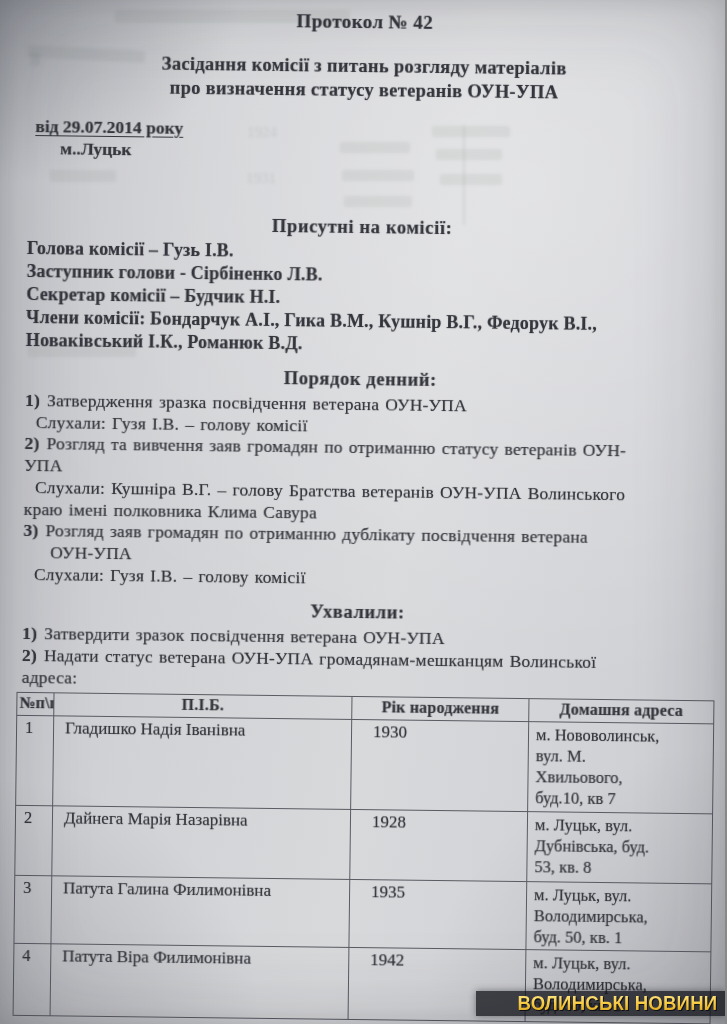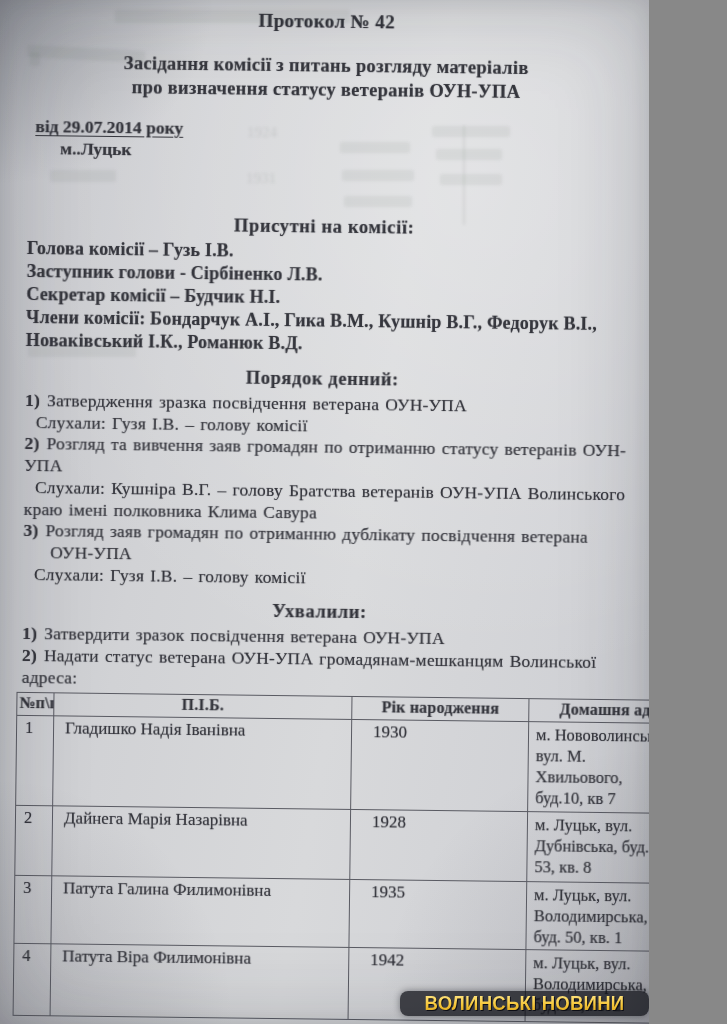--- a/index.html
+++ b/index.html
@@ -1,17 +1,17 @@
 <!DOCTYPE html>
 <html><head>
 <meta charset="utf-8">
 <style>
   html,body{margin:0;padding:0;background:#888;}
   .photo{
-    position:relative;width:649px;height:1024px;overflow:hidden;
+    position:relative;width:725px;height:1024px;overflow:hidden;
     font-family:"Liberation Serif","DejaVu Serif",serif;
     background:
       radial-gradient(140% 90% at 72% 18%, rgba(255,255,255,0.30), rgba(255,255,255,0) 55%),
       radial-gradient(55% 30% at 0% 0%, rgba(45,50,60,0.30), rgba(45,50,60,0) 60%),
       radial-gradient(70% 45% at 100% 100%, rgba(40,40,52,0.16), rgba(40,40,52,0) 60%),
       radial-gradient(60% 40% at 0% 100%, rgba(40,40,52,0.18), rgba(40,40,52,0) 60%),
       linear-gradient(100deg,#c2c3c8 0%,#d1d2d5 28%,#d8d9db 55%,#d0d1d5 85%,#c8c9cd 100%);
   }
   .vignette{position:absolute;inset:0;pointer-events:none;z-index:6;
     box-shadow:inset 0 0 90px rgba(28,30,40,0.22), inset 0 0 20px rgba(28,30,40,0.10);}
@@ -49,21 +49,21 @@
   th{font-size:16px;font-weight:bold;letter-spacing:0.2px;height:21px;padding:1px 2px 0 2px;}
   td{font-size:17px;padding:2px 4px 2px 11px;}
   td.cnum{padding-left:8px;font-size:16.5px;}
   td.cyear{padding-left:21px;}
   td.caddr{font-size:16.5px;line-height:21px;padding-left:7px;}
   .addr-inner{display:block;width:133px;}
   tr.r1{height:90px;} tr.r2{height:70px;} tr.r3{height:66px;} tr.r4{height:72px;}
   
   .watermark{position:absolute;right:0;top:991px;width:249px;height:25px;z-index:9;
     background:rgba(14,15,22,0.74);box-shadow:0 0 7px rgba(14,15,22,0.45);
-    display:flex;align-items:center;justify-content:center;border-radius:8px;}
+    display:flex;align-items:center;justify-content:flex-end;}
   .watermark span{
     font-family:"Liberation Sans","DejaVu Sans",sans-serif;font-weight:bold;font-size:20px;
     letter-spacing:0.2px;transform:scaleX(0.93);white-space:nowrap;
     background:linear-gradient(#ffeb96,#f6c73a 55%,#cf9a16);
     -webkit-background-clip:text;background-clip:text;color:transparent;
     filter:drop-shadow(1.4px 1.4px 0 #0d0e16);}
 </style>
 </head>
 <body>
 

